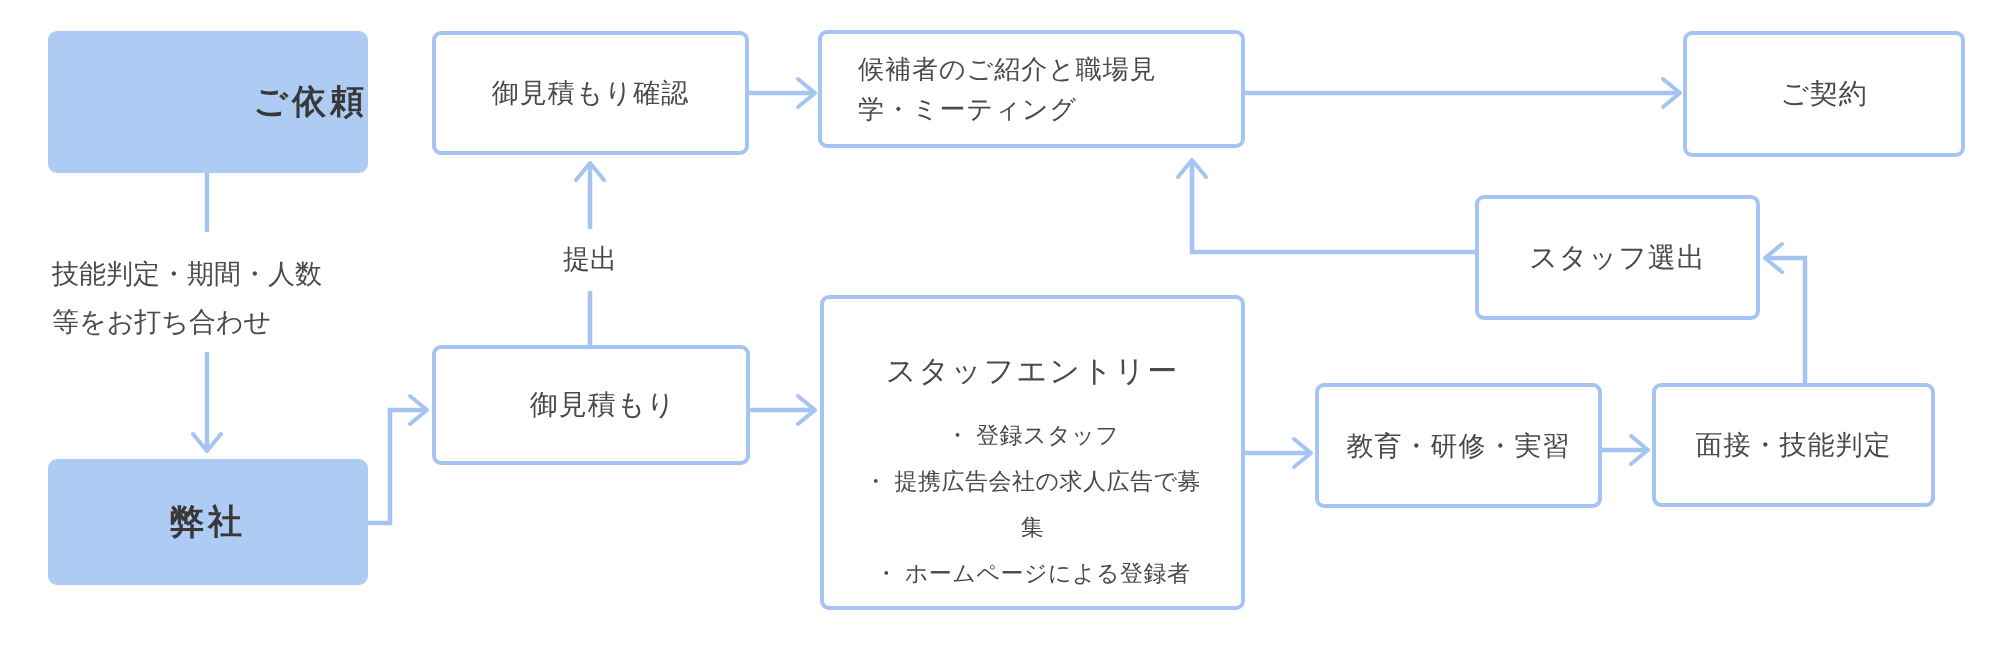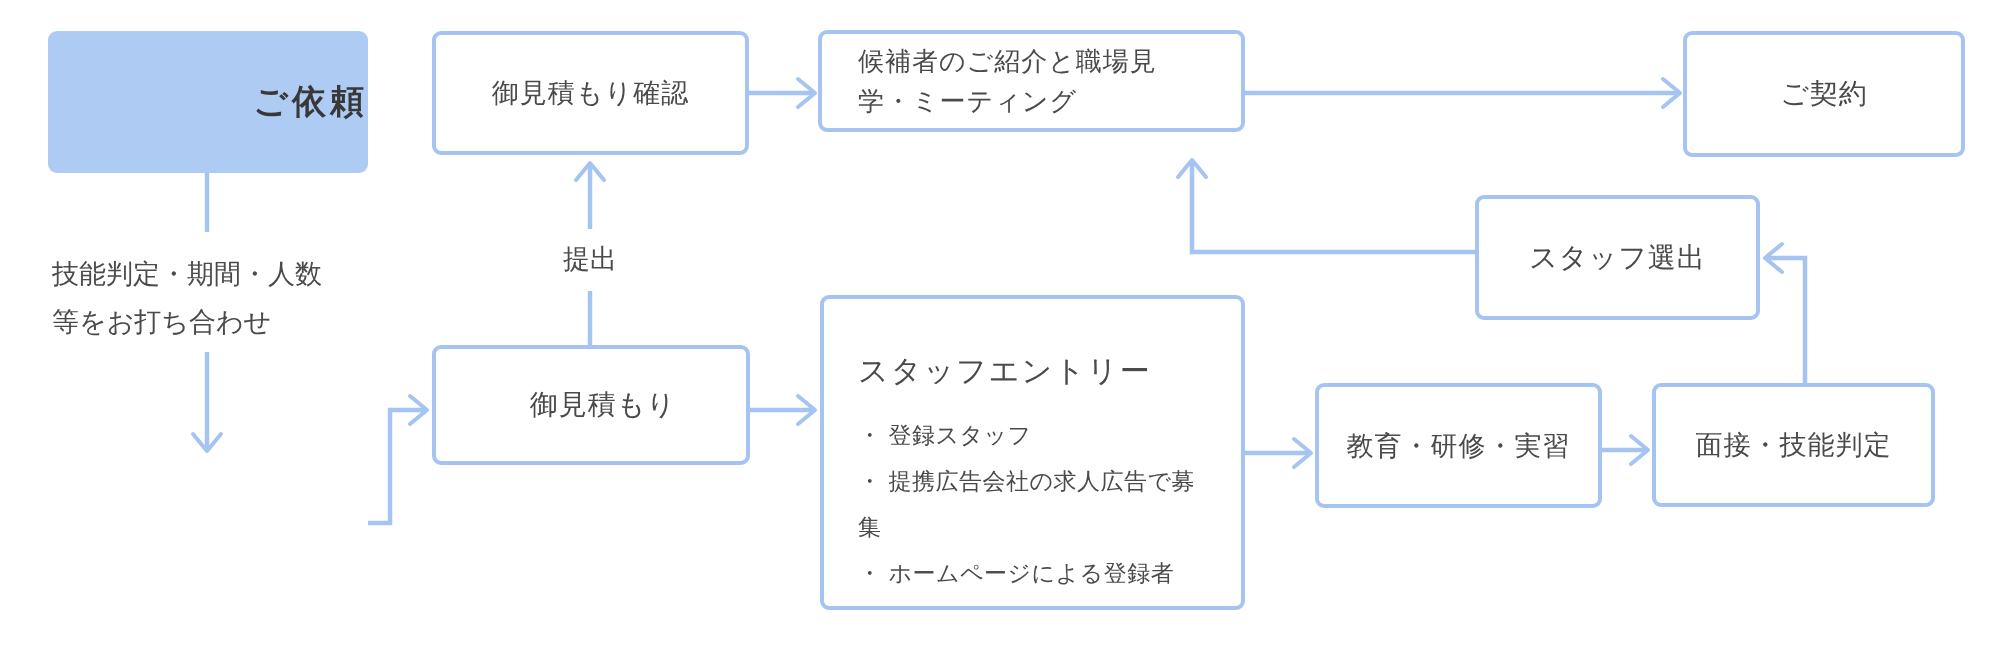--- a/index.html
+++ b/index.html
@@ -57,28 +57,28 @@
     background: #ffffff;
     border: 4px solid var(--accent);
     color: var(--body-text);
     font-size: 27px;
     letter-spacing: 1px;
   }
 
   #node-request        { left: 48px;   top: 31px;  width: 320px; height: 142px; justify-content: flex-end; }
   #node-company        { left: 48px;   top: 459px; width: 320px; height: 126px; }
   #node-quote-confirm  { left: 432px;  top: 31px;  width: 317px; height: 124px; }
-  #node-candidate      { left: 818px;  top: 30px;  width: 427px; height: 102px;
+  #node-candidate      { left: 818px;  top: 30px;  width: 427px; height: 118px;
                          justify-content: flex-start; text-align: left;
                          padding: 0 36px; font-size: 26px; line-height: 40px; }
   #node-contract       { left: 1683px; top: 31px;  width: 282px; height: 126px; font-size: 28px; }
   #node-staff-selection{ left: 1475px; top: 195px; width: 285px; height: 125px; font-size: 28px; text-align: right; }
   #node-quote          { left: 432px;  top: 345px; width: 318px; height: 120px; font-size: 28px; padding-left: 24px; }
   #node-staff-entry    { left: 820px;  top: 295px; width: 425px; height: 315px;
-                         display: block; text-align: left; padding: 52px 34px 0; }
+                         display: block; text-align: center; padding: 52px 34px 0; }
   #node-training       { left: 1315px; top: 383px; width: 287px; height: 125px; }
   #node-interview      { left: 1652px; top: 383px; width: 283px; height: 124px; text-align: center; }
 
   .staff-entry-title {
     margin: 0 0 20px 0;
     font-size: 30px;
     font-weight: 400;
     letter-spacing: 2px;
     color: var(--body-text);
   }
@@ -123,20 +123,23 @@
     <path class="connector" marker-end="url(#arrow)" d="M 1245 453 L 1308 453"></path>
     <path class="connector" marker-end="url(#arrow)" d="M 1602 450 L 1645 450"></path>
     <path class="connector" marker-end="url(#arrow)" d="M 1805 383 L 1805 258 L 1768 258"></path>
     <path class="connector" marker-end="url(#arrow)" d="M 1475 252 L 1192 252 L 1192 163"></path>
   </svg>
 
   <div class="node filled" id="node-request">
     <span>ご依頼</span>
   </div>
 
+  <div class="node filled" id="node-company">
+    <span>弊社</span>
+  </div>
 
   <div class="node outlined" id="node-quote-confirm">
     <span>御見積もり確認</span>
   </div>
 
   <div class="node outlined" id="node-candidate">
     <span>候補者のご紹介と職場見学・ミーティング</span>
   </div>
 
   <div class="node outlined" id="node-contract">

